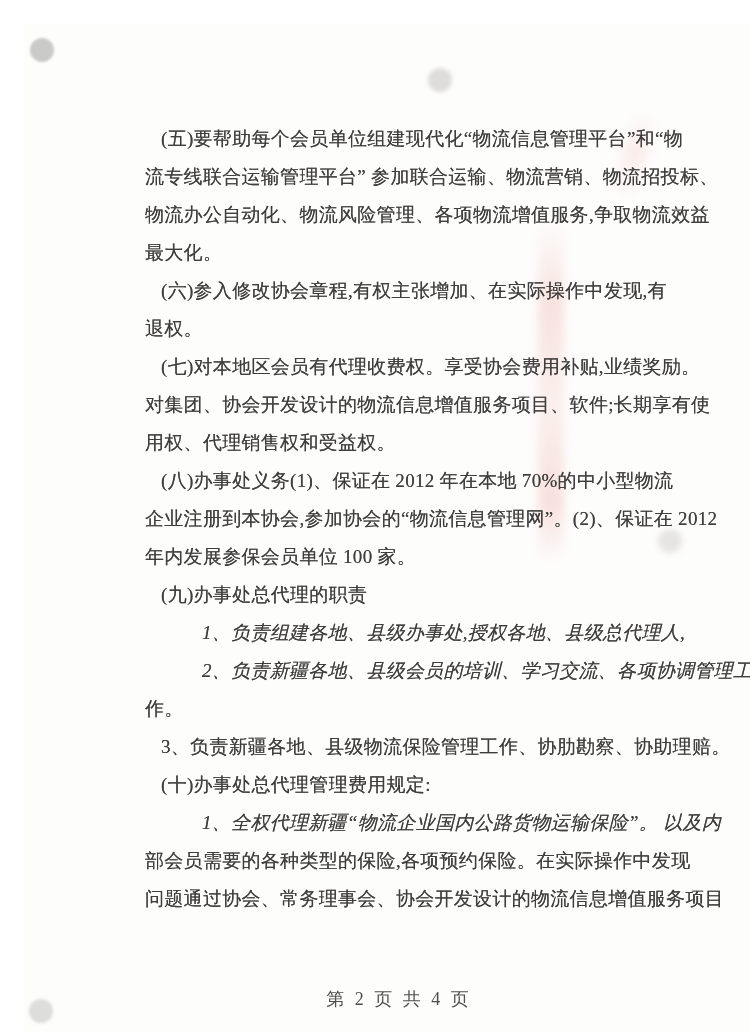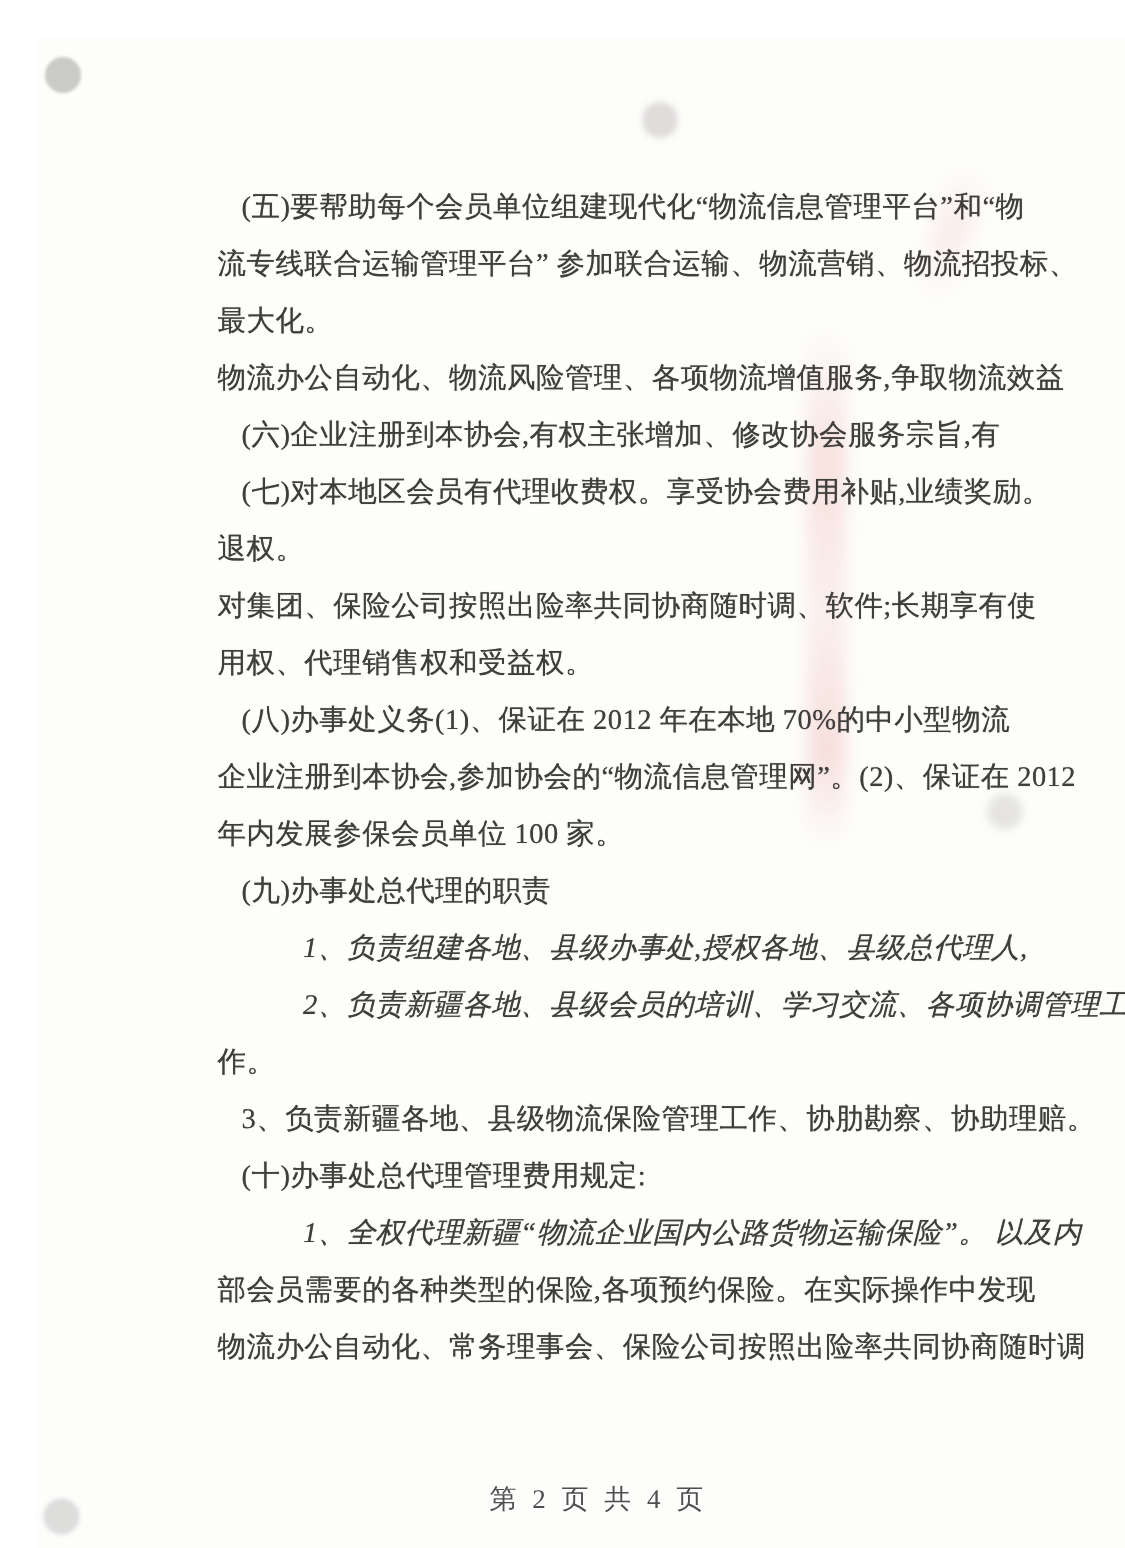--- a/index.html
+++ b/index.html
@@ -87,35 +87,35 @@
   <div class="stain pink-streak"></div>
   <div class="stain pink-wisp"></div>
   <div class="speck s1"></div>
   <div class="speck s2"></div>
   <div class="speck s3"></div>
   <div class="speck s4"></div>
 
   <div class="text-block">
       <div class="line in-1">(五)要帮助每个会员单位组建现代化“物流信息管理平台”和“物</div>
       <div class="line in-0">流专线联合运输管理平台” 参加联合运输、物流营销、物流招投标、</div>
+      <div class="line in-0">物流办公自动化、物流风险管理、各项物流增值服务,争取物流效益</div>
       <div class="line in-0">最大化。</div>
-      <div class="line in-0">物流办公自动化、物流风险管理、各项物流增值服务,争取物流效益</div>
-      <div class="line in-1">(六)企业注册到本协会,有权主张增加、修改协会服务宗旨,有</div>
+      <div class="line in-1">(六)参入修改协会章程,有权主张增加、在实际操作中发现,有</div>
+      <div class="line in-0">退权。</div>
       <div class="line in-1">(七)对本地区会员有代理收费权。享受协会费用补贴,业绩奖励。</div>
-      <div class="line in-0">退权。</div>
-      <div class="line in-0">对集团、保险公司按照出险率共同协商随时调、软件;长期享有使</div>
+      <div class="line in-0">对集团、协会开发设计的物流信息增值服务项目、软件;长期享有使</div>
       <div class="line in-0">用权、代理销售权和受益权。</div>
       <div class="line in-1">(八)办事处义务(1)、保证在 2012 年在本地 70%的中小型物流</div>
       <div class="line in-0">企业注册到本协会,参加协会的“物流信息管理网”。(2)、保证在 2012</div>
       <div class="line in-0">年内发展参保会员单位 100 家。</div>
       <div class="line in-1">(九)办事处总代理的职责</div>
       <div class="line in-2">1、负责组建各地、县级办事处,授权各地、县级总代理人,</div>
       <div class="line in-2">2、负责新疆各地、县级会员的培训、学习交流、各项协调管理工</div>
       <div class="line in-0">作。</div>
       <div class="line in-1">3、负责新疆各地、县级物流保险管理工作、协肋勘察、协助理赔。</div>
       <div class="line in-1">(十)办事处总代理管理费用规定:</div>
       <div class="line in-2">1、全权代理新疆“物流企业国内公路货物运输保险”。 以及内</div>
       <div class="line in-0">部会员需要的各种类型的保险,各项预约保险。在实际操作中发现</div>
-      <div class="line in-0">物流办公自动化、常务理事会、保险公司按照出险率共同协商随时调</div>
+      <div class="line in-0">问题通过协会、常务理事会、协会开发设计的物流信息增值服务项目</div>
     </div>
 
   <div class="footer">第 2 页 共 4 页</div>
 </div>
 
 </body></html>

